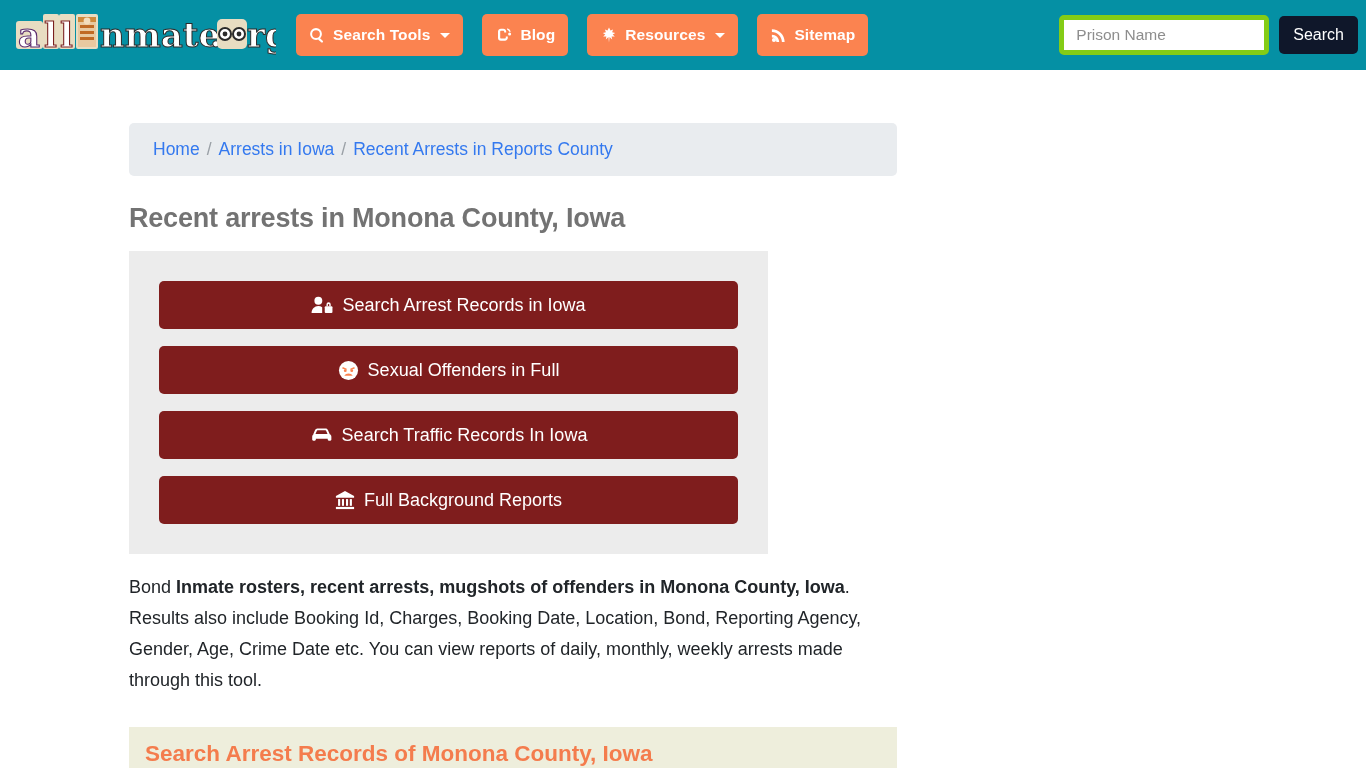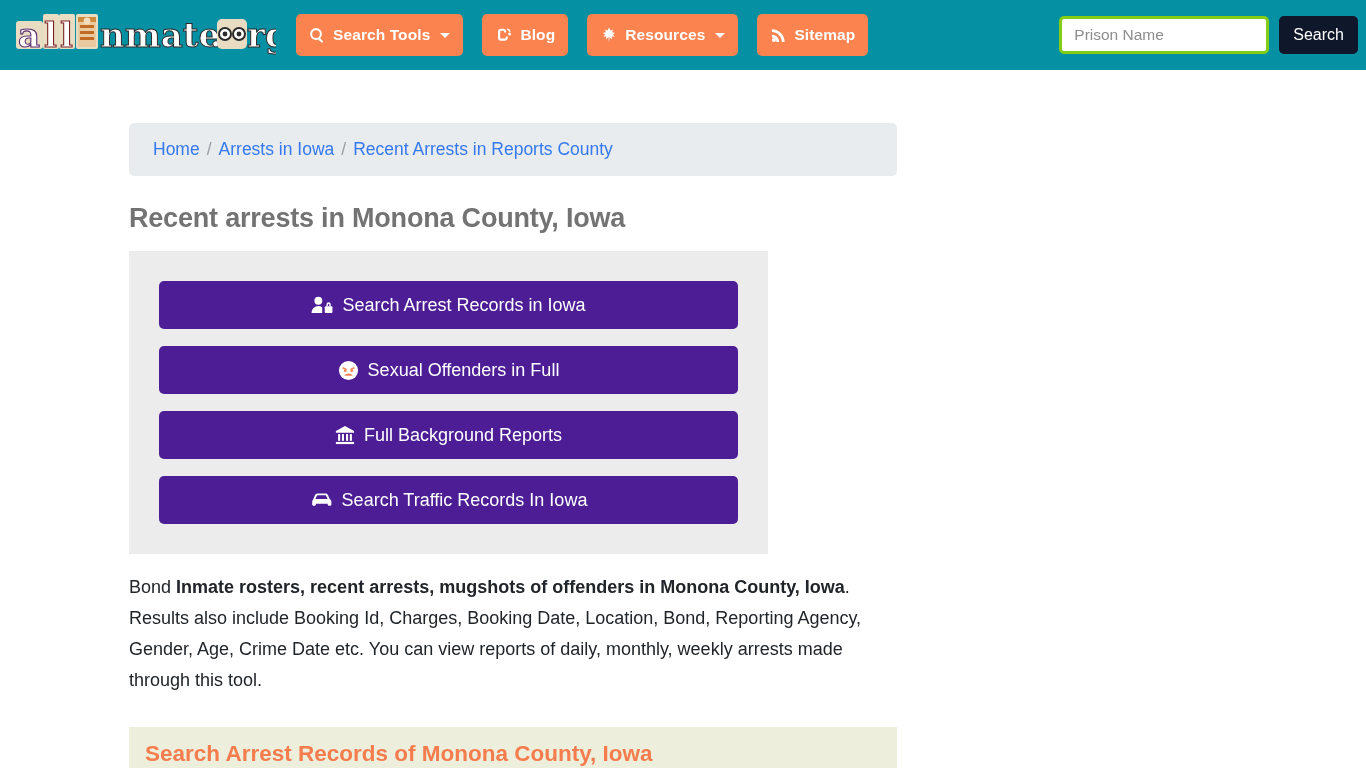--- a/index.html
+++ b/index.html
@@ -67,21 +67,21 @@
     position: absolute;
     right: 8px;
     top: 50%;
     transform: translateY(-50%);
     display: flex;
     align-items: center;
   }
   .search-input {
     width: 210px;
     height: 38px;
-    border: 3px solid #84cc16;
+    border: 5px solid #84cc16;
     border-radius: 5px;
     background: #ffffff;
     padding: 15px 12px;
     font-size: 15.5px;
     color: #333;
     font-family: "Liberation Sans", sans-serif;
     outline: none;
     margin-right: 10px;
   }
   .search-input::placeholder { color: #8d8d8d; }
@@ -139,21 +139,21 @@
     width: 639px;
   }
   .big-btn {
     display: flex;
     align-items: center;
     justify-content: center;
     gap: 9px;
     width: 579px;
     margin: 0 auto 17px auto;
     height: 48px;
-    background: #4c1d95;
+    background: #7f1d1d;
     color: #ffffff;
     border: none;
     border-radius: 5px;
     font-size: 18px;
     cursor: pointer;
     font-family: "Liberation Sans", sans-serif;
   }
   .big-btn:last-child { margin-bottom: 0; }
   .big-btn .ico { display: inline-flex; align-items: center; }
 
@@ -306,41 +306,41 @@
             <circle cx="7.6" cy="11.2" r="1.5" fill="#fb8350"></circle>
             <circle cx="14.4" cy="11.2" r="1.5" fill="#fb8350"></circle>
             <path d="M6.6 16.6c1-1.6 2.6-2.4 4.4-2.4s3.4.8 4.4 2.4z" fill="#fb8350"></path>
           </svg>
         </span>
         <span>Sexual Offenders in Full</span>
       </button>
 
       <button class="big-btn">
         <span class="ico">
+          <svg width="23" height="18" viewBox="0 0 24 18" fill="#fff">
+            <path d="M3.4 8.3l1.9-4.5A2.6 2.6 0 0 1 7.7 2.2h8.6c1.1 0 2 .6 2.4 1.6l1.9 4.5c1 .4 1.7 1.3 1.7 2.4v3.1c0 .6-.5 1.1-1.1 1.1h-1.6c-.6 0-1.1-.5-1.1-1.1v-.9H6.1v.9c0 .6-.5 1.1-1.1 1.1H3.4c-.6 0-1.1-.5-1.1-1.1v-3.1c0-1.1.7-2 1.7-2.4zm2.3-.3h12.6l-1.4-3.3a.9.9 0 0 0-.8-.6H7.9a.9.9 0 0 0-.8.6z"></path>
+          </svg>
+        </span>
+        <span>Search Traffic Records In Iowa</span>
+      </button>
+
+      <button class="big-btn">
+        <span class="ico">
           <svg width="20" height="20" viewBox="0 0 22 22" fill="#fff">
             <path d="M11 1.2L21 6.6v1.8H1V6.6z"></path>
             <rect x="3.4" y="10" width="2.3" height="7.4"></rect>
             <rect x="7.6" y="10" width="2.3" height="7.4"></rect>
             <rect x="12.1" y="10" width="2.3" height="7.4"></rect>
             <rect x="16.3" y="10" width="2.3" height="7.4"></rect>
             <rect x="1" y="18.6" width="20" height="2.4"></rect>
           </svg>
         </span>
         <span>Full Background Reports</span>
       </button>
 
-      <button class="big-btn">
-        <span class="ico">
-          <svg width="23" height="18" viewBox="0 0 24 18" fill="#fff">
-            <path d="M3.4 8.3l1.9-4.5A2.6 2.6 0 0 1 7.7 2.2h8.6c1.1 0 2 .6 2.4 1.6l1.9 4.5c1 .4 1.7 1.3 1.7 2.4v3.1c0 .6-.5 1.1-1.1 1.1h-1.6c-.6 0-1.1-.5-1.1-1.1v-.9H6.1v.9c0 .6-.5 1.1-1.1 1.1H3.4c-.6 0-1.1-.5-1.1-1.1v-3.1c0-1.1.7-2 1.7-2.4zm2.3-.3h12.6l-1.4-3.3a.9.9 0 0 0-.8-.6H7.9a.9.9 0 0 0-.8.6z"></path>
-          </svg>
-        </span>
-        <span>Search Traffic Records In Iowa</span>
-      </button>
-
     </div>
 
     <p class="lead"><span>Bond </span><b>Inmate rosters, recent arrests, mugshots of offenders in Monona County, Iowa</b><span>. Results also include Booking Id, Charges, Booking Date, Location, Bond, Reporting Agency, Gender, Age, Crime Date etc. You can view reports of daily, monthly, weekly arrests made through this tool.</span></p>
 
     <div class="section-head">
       <h2>Search Arrest Records of Monona County, Iowa</h2>
     </div>
 
   </div>
 </div>

